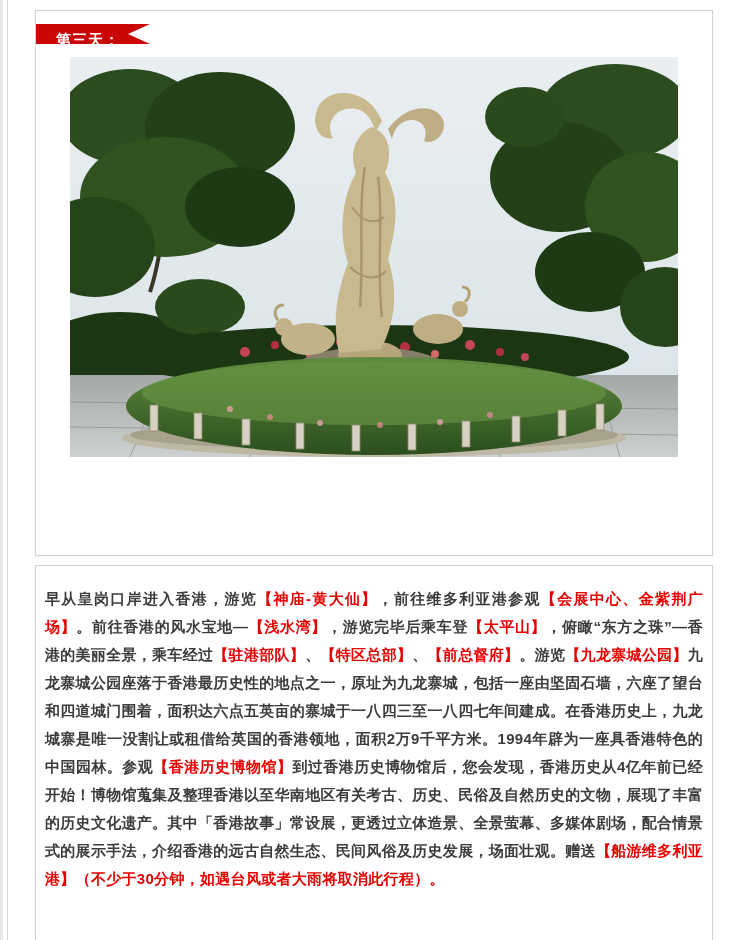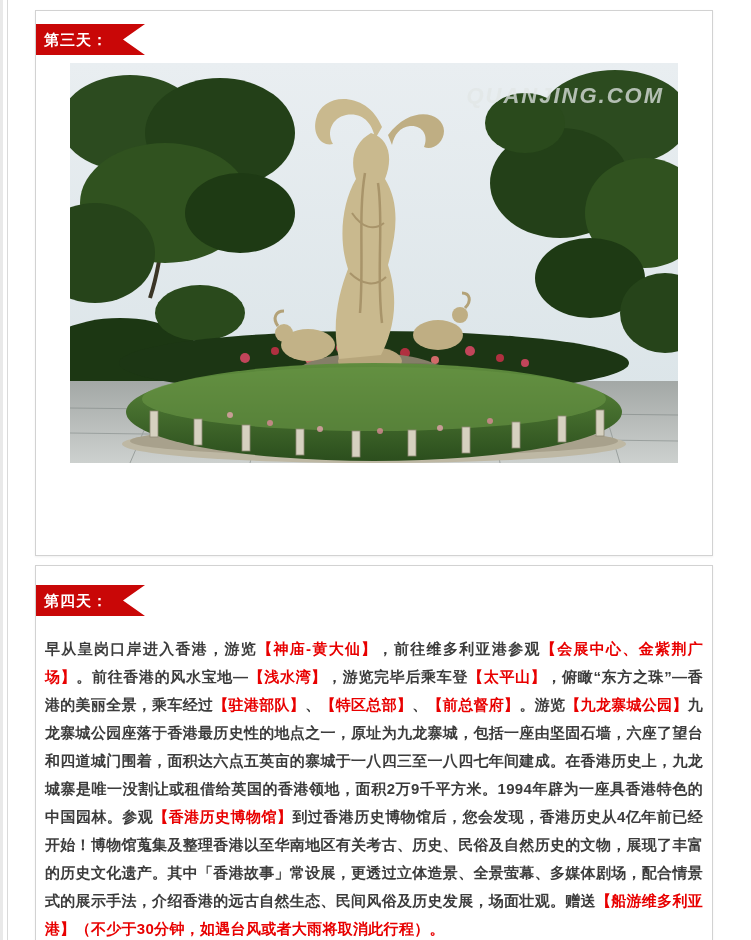--- a/index.html
+++ b/index.html
@@ -29,23 +29,23 @@
     padding: 0 9px;
   }
   .card.day3 { margin-top: 10px; height: 546px; }
   .card.day4 { margin-top: 9px; height: 420px; }
 
   .ribbon {
     display: inline-block;
     box-sizing: border-box;
     margin-left: -9px;
     margin-top: 13px;
-    height: 31px; line-height: 31px;
+    height: 20px; line-height: 31px;
     min-width: 109px;
-    padding: 0 30px 0 8px;
+    padding: 0 30px 0 20px;
     background: #c90707;
     color: #ffffff;
     font-size: 15px; font-weight: bold;
     letter-spacing: 1px;
     clip-path: polygon(0 0, 100% 0, calc(100% - 22px) 50%, 100% 100%, 0 100%);
   }
   .card.day4 .ribbon { margin-top: 19px; }
 
   .para {
     margin: 19px 0 8px 0;
@@ -189,24 +189,20 @@
           <rect x="172" y="362" width="8" height="26" fill="#d6d1c0"></rect>
           <rect x="226" y="366" width="8" height="26" fill="#d6d1c0"></rect>
           <rect x="282" y="368" width="8" height="26" fill="#d6d1c0"></rect>
           <rect x="338" y="367" width="8" height="26" fill="#d6d1c0"></rect>
           <rect x="392" y="364" width="8" height="26" fill="#d6d1c0"></rect>
           <rect x="442" y="359" width="8" height="26" fill="#d6d1c0"></rect>
           <rect x="488" y="353" width="8" height="26" fill="#d6d1c0"></rect>
           <rect x="526" y="347" width="8" height="26" fill="#d6d1c0"></rect>
         </g>
       </svg>
-      <div class="watermark">QUANJING.COM</div>
     </figure>
   </section>
 
   <section class="card day4">
-    <div class="ribbon">
-      <span>第四天：</span>
-    </div>
     <p class="para"><span>早从皇岗口岸进入香港，游览</span><span class="red">【神庙-黄大仙】</span><span>，前往维多利亚港参观</span><span class="red">【会展中心、金紫荆广场】</span><span>。前往香港的风水宝地—</span><span class="red">【浅水湾】</span><span>，游览完毕后乘车登</span><span class="red">【太平山】</span><span>，俯瞰“东方之珠”—香港的美丽全景，乘车经过</span><span class="red">【驻港部队】</span><span>、</span><span class="red">【特区总部】</span><span>、</span><span class="red">【前总督府】</span><span>。游览</span><span class="red">【九龙寨城公园】</span><span>九龙寨城公园座落于香港最历史性的地点之一，原址为九龙寨城，包括一座由坚固石墙，六座了望台和四道城门围着，面积达六点五英亩的寨城于一八四三至一八四七年间建成。在香港历史上，九龙城寨是唯一没割让或租借给英国的香港领地，面积2万9千平方米。1994年辟为一座具香港特色的中国园林。参观</span><span class="red">【香港历史博物馆】</span><span>到过香港历史博物馆后，您会发现，香港历史从4亿年前已经开始！博物馆蒐集及整理香港以至华南地区有关考古、历史、民俗及自然历史的文物，展现了丰富的历史文化遗产。其中「香港故事」常设展，更透过立体造景、全景萤幕、多媒体剧场，配合情景式的展示手法，介绍香港的远古自然生态、民间风俗及历史发展，场面壮观。赠送</span><span class="red">【船游维多利亚港】</span><span class="red">（不少于30分钟，如遇台风或者大雨将取消此行程）。</span></p>
   </section>
 
 </div>
 
 </body></html>

